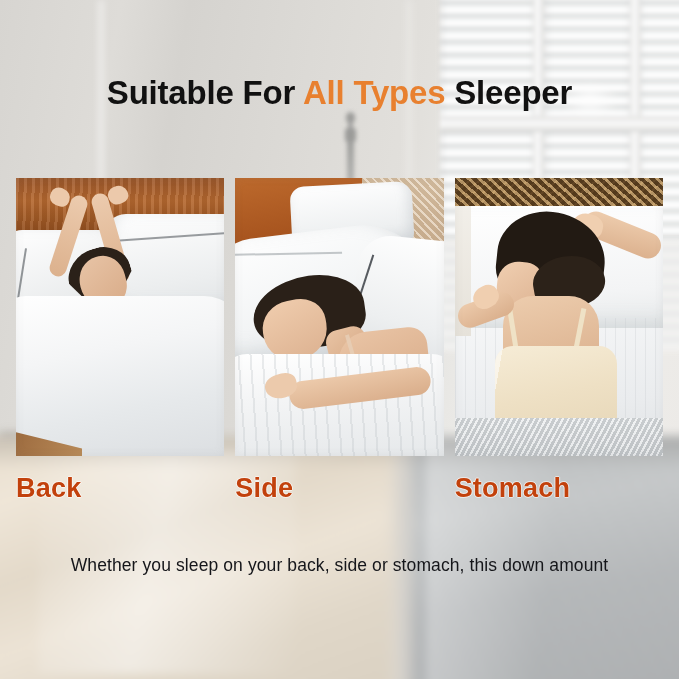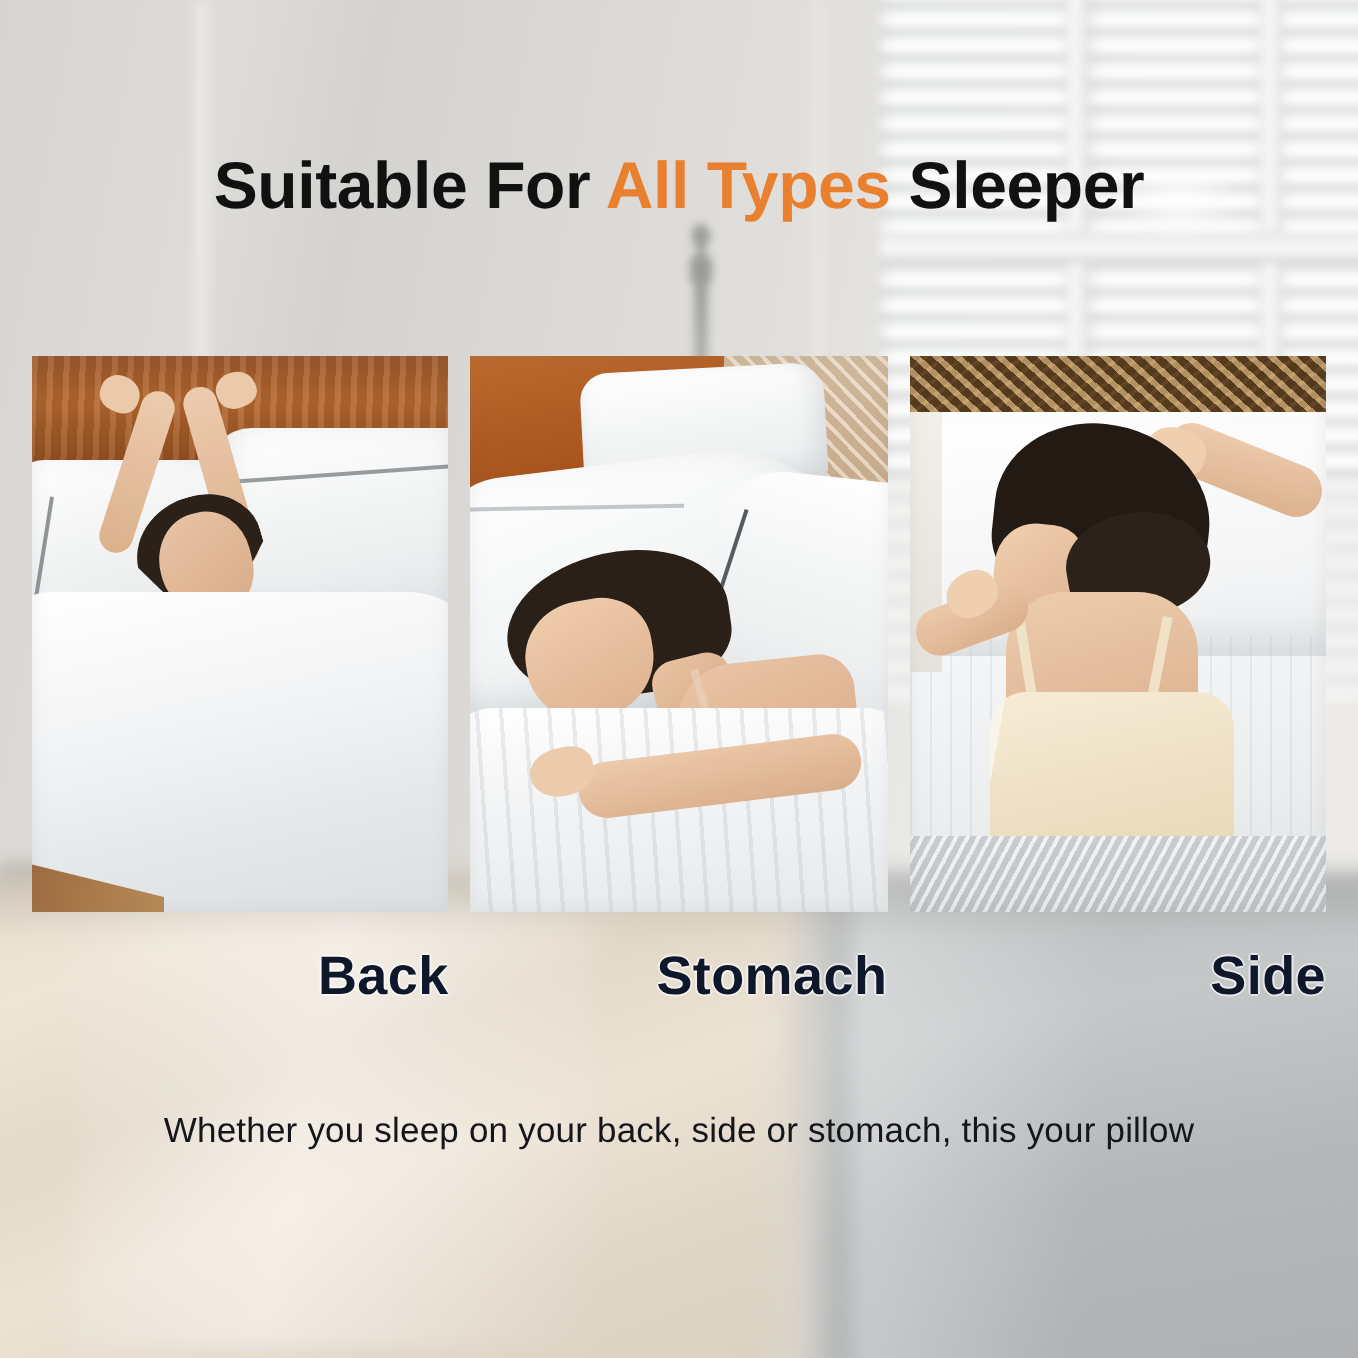--- a/index.html
+++ b/index.html
@@ -471,25 +471,25 @@
 
   
   .labels {
     position: absolute;
     left: 16px; top: 468px; width: 647px; height: 40px;
     display: flex;
     gap: 11px;
   }
   .label {
     flex: 1 1 0;
-    text-align: right;
+    text-align: left;
     font-size: 27px;
     line-height: 40px;
     font-weight: 700;
-    color: #0f172a;
+    color: #c2410c;
     letter-spacing: .2px;
     text-shadow:
       1px 0 0 rgba(255,255,255,.55),
      -1px 0 0 rgba(255,255,255,.55),
       0 1px 0 rgba(255,255,255,.55),
       0 -1px 0 rgba(255,255,255,.55);
   }
 
   
   .body-copy {
@@ -599,21 +599,21 @@
       <div class="p3-dress"></div>
       <div class="p3-arm-l"></div>
       <div class="p3-hand-l"></div>
       <div class="p3-blanket"></div>
       <div class="photo-edge"></div>
     </div>
   </div>
 
   <div class="labels">
     <div class="label">Back</div>
+    <div class="label">Side</div>
     <div class="label">Stomach</div>
-    <div class="label">Side</div>
   </div>
 
   <div class="body-copy">
-    <span class="bc-line">Whether you sleep on your back, side or stomach, this your pillow</span>
+    <span class="bc-line">Whether you sleep on your back, side or stomach, this down amount</span>
   </div>
 
 </div>
 
 </body></html>

